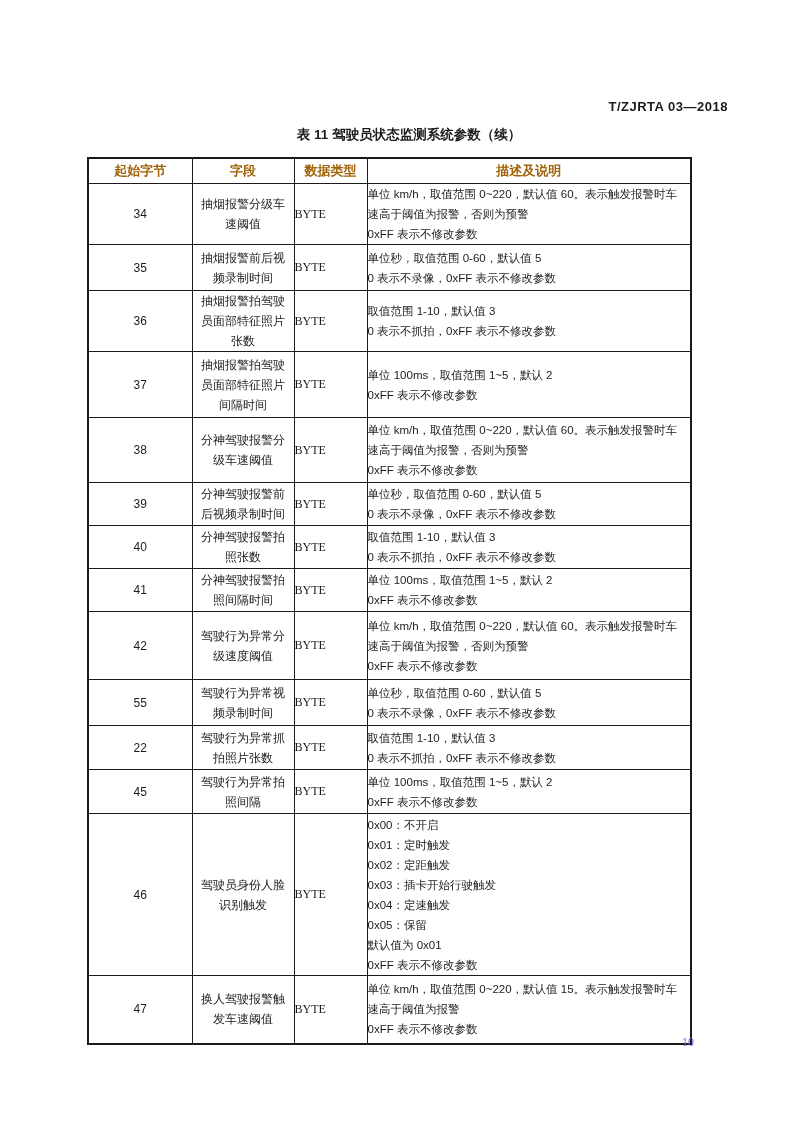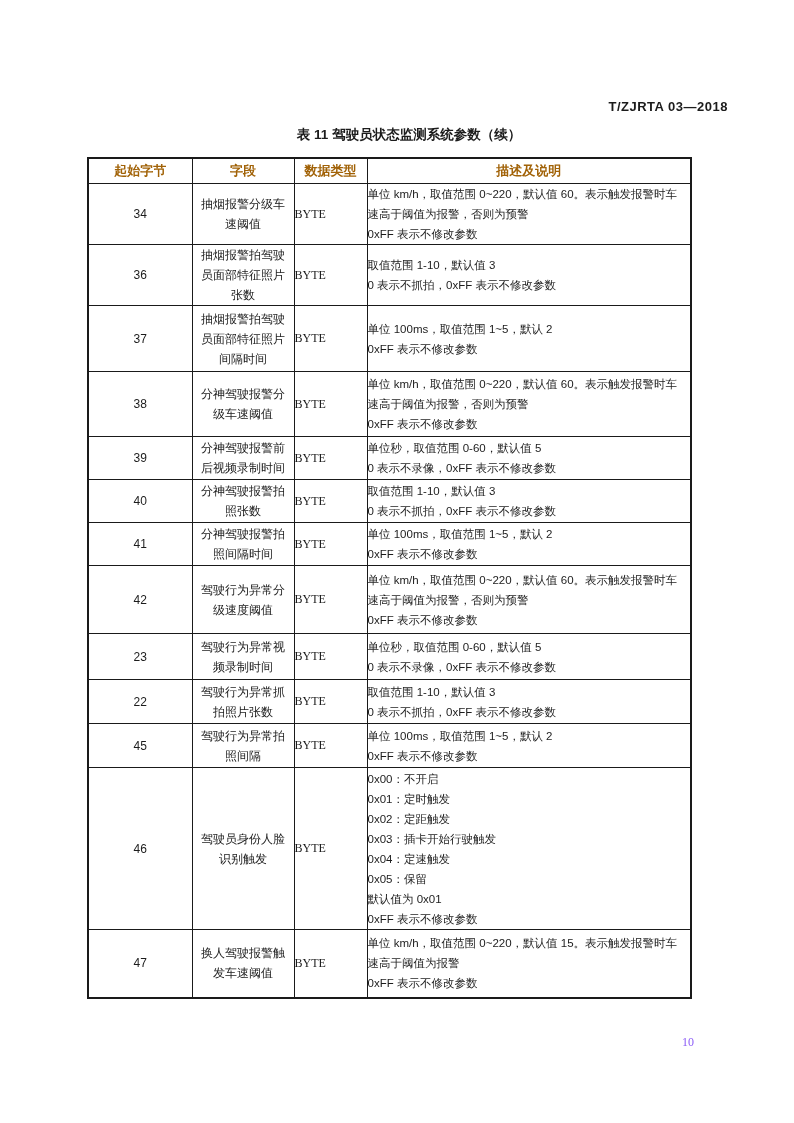--- a/index.html
+++ b/index.html
@@ -65,20 +65,28 @@
   <tbody>
       <tr style="height: 60px;">
     <td class="c1">34</td>
     <td class="c2">抽烟报警分级车
 速阈值</td>
     <td class="c3">BYTE</td>
     <td class="c4">单位 km/h，取值范围 0~220，默认值 60。表示触发报警时车
 速高于阈值为报警，否则为预警
 0xFF 表示不修改参数</td>
   </tr>
+      <tr style="height: 46px;">
+    <td class="c1">35</td>
+    <td class="c2">抽烟报警前后视
+频录制时间</td>
+    <td class="c3">BYTE</td>
+    <td class="c4">单位秒，取值范围 0-60，默认值 5
+0 表示不录像，0xFF 表示不修改参数</td>
+  </tr>
       <tr style="height: 58px;">
     <td class="c1">36</td>
     <td class="c2">抽烟报警拍驾驶
 员面部特征照片
 张数</td>
     <td class="c3">BYTE</td>
     <td class="c4">取值范围 1-10，默认值 3
 0 表示不抓拍，0xFF 表示不修改参数</td>
   </tr>
       <tr style="height: 66px;">
@@ -126,21 +134,21 @@
       <tr style="height: 68px;">
     <td class="c1">42</td>
     <td class="c2">驾驶行为异常分
 级速度阈值</td>
     <td class="c3">BYTE</td>
     <td class="c4">单位 km/h，取值范围 0~220，默认值 60。表示触发报警时车
 速高于阈值为报警，否则为预警
 0xFF 表示不修改参数</td>
   </tr>
       <tr style="height: 46px;">
-    <td class="c1">23</td>
+    <td class="c1">55</td>
     <td class="c2">驾驶行为异常视
 频录制时间</td>
     <td class="c3">BYTE</td>
     <td class="c4">单位秒，取值范围 0-60，默认值 5
 0 表示不录像，0xFF 表示不修改参数</td>
   </tr>
       <tr style="height: 44px;">
     <td class="c1">22</td>
     <td class="c2">驾驶行为异常抓
 拍照片张数</td>

